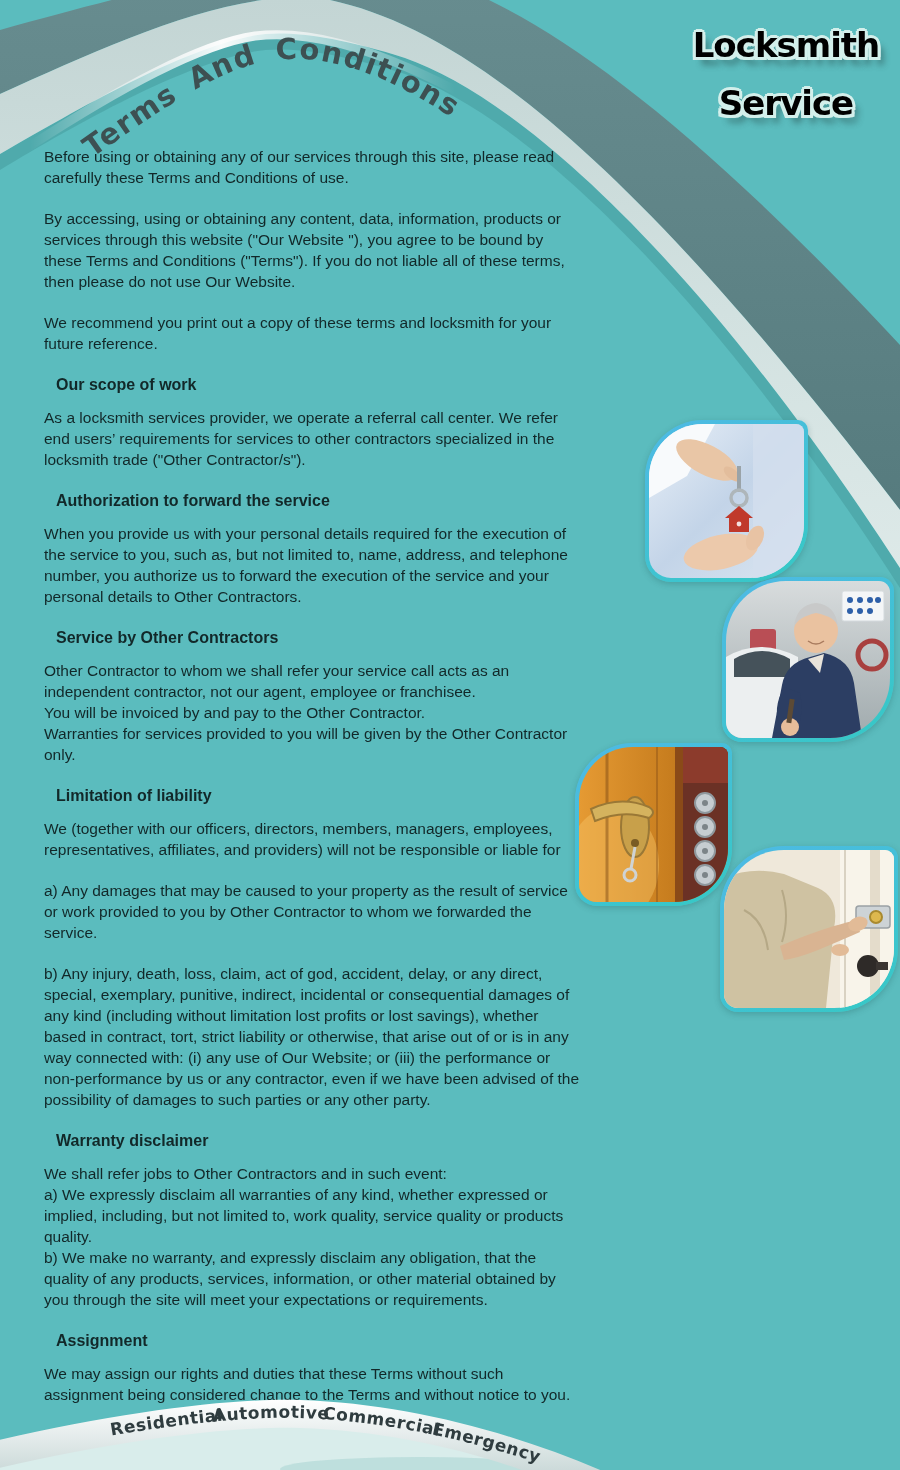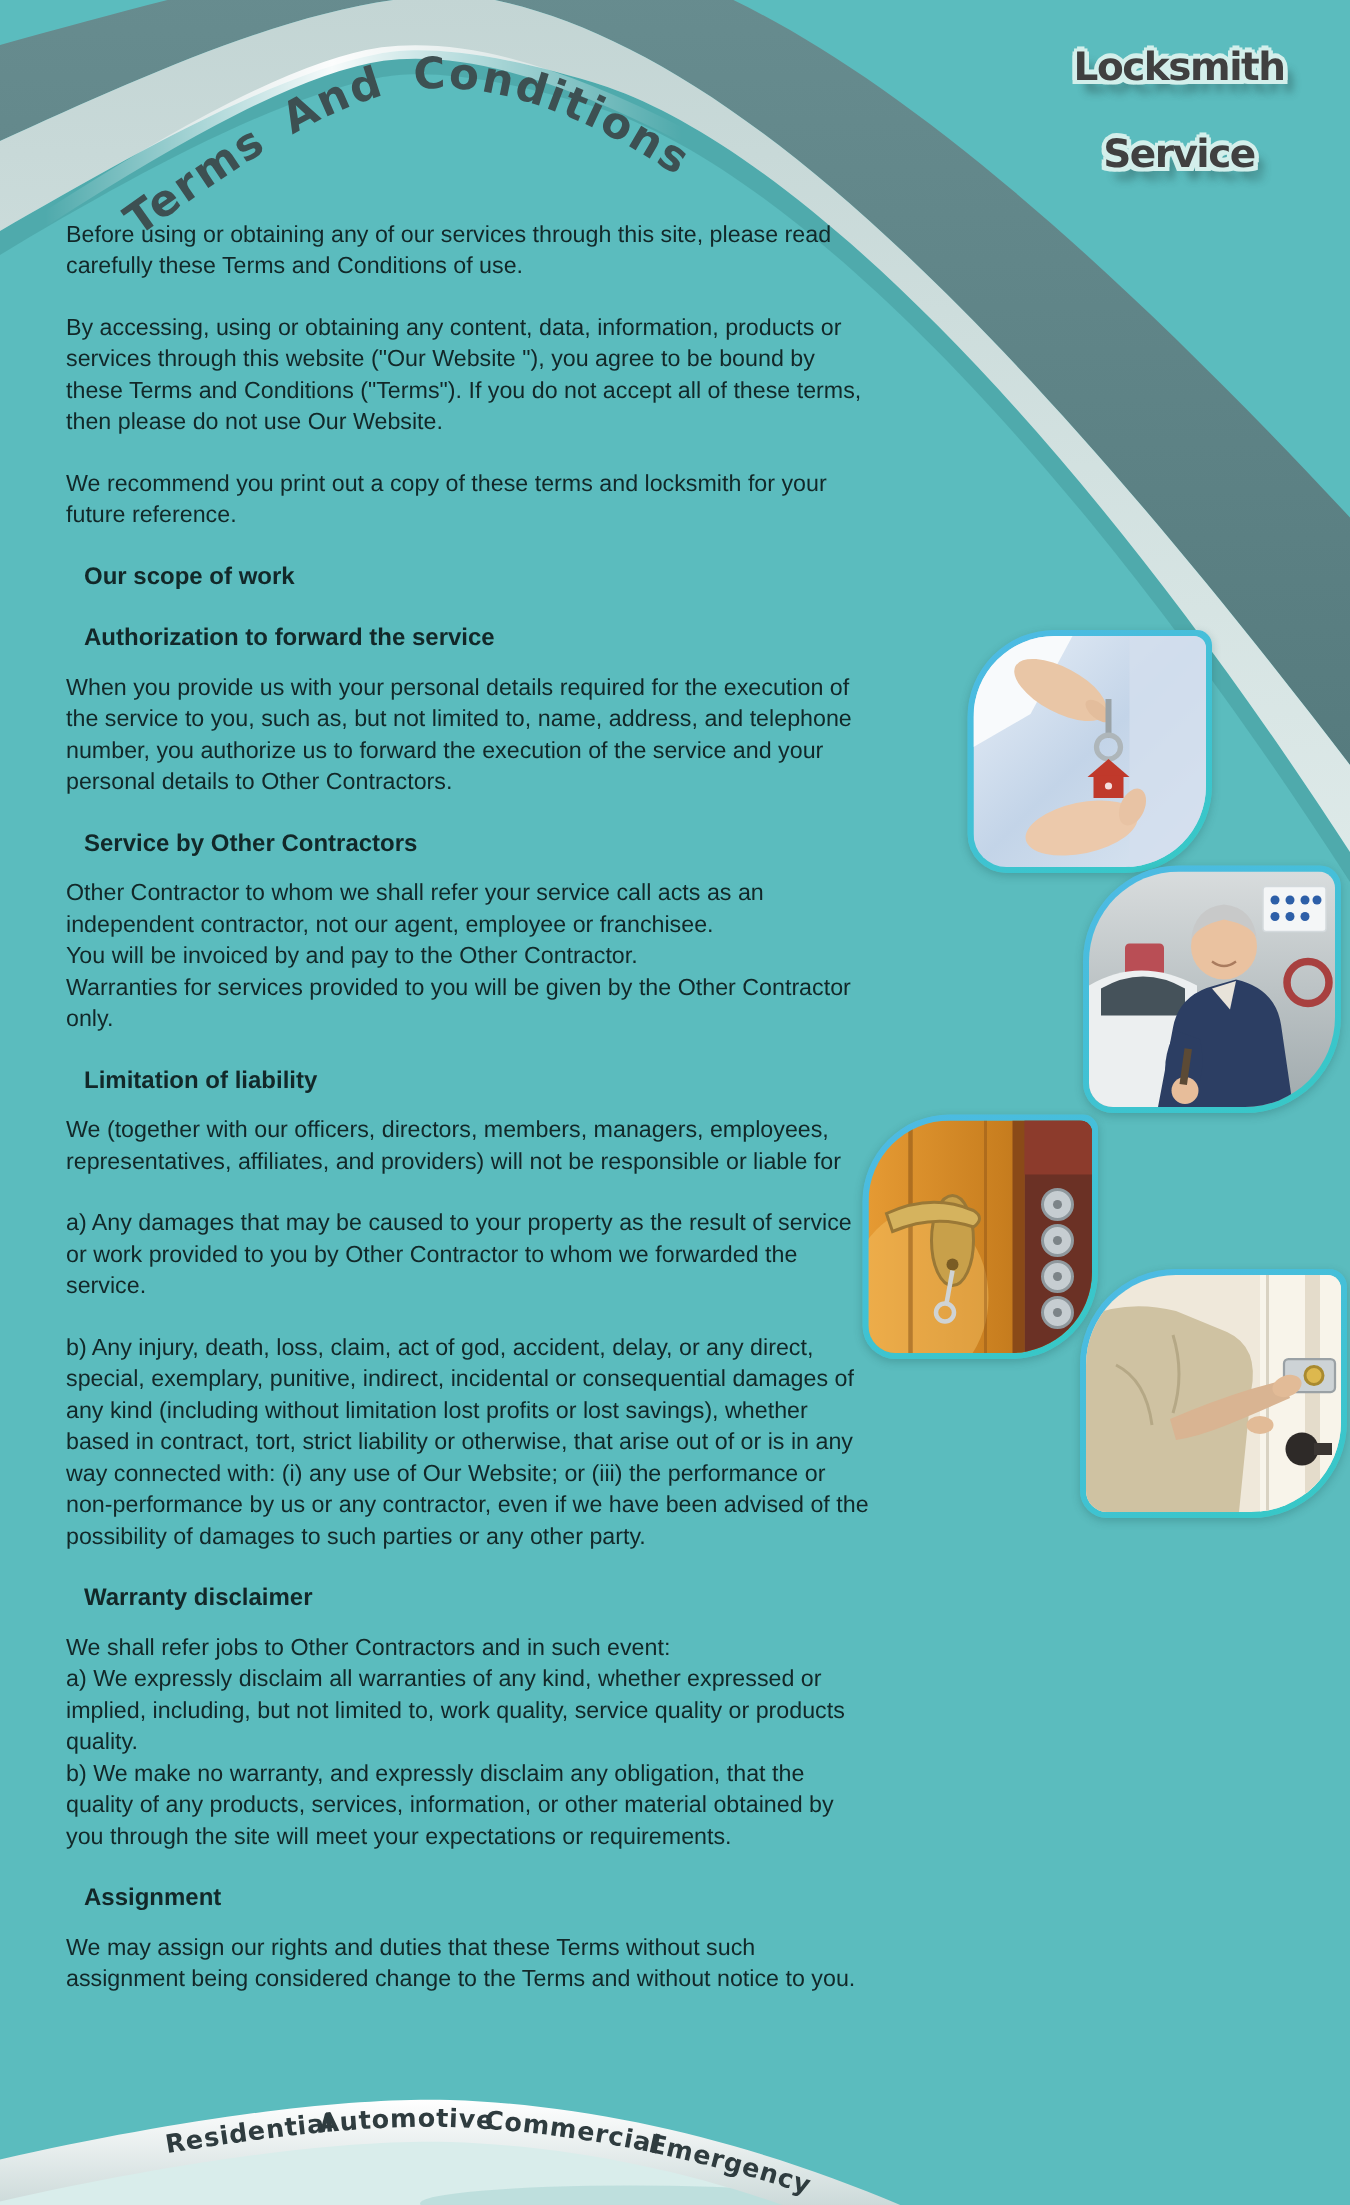--- a/index.html
+++ b/index.html
@@ -5,21 +5,21 @@
   html,body{margin:0;padding:0;}
   body{width:900px;height:1470px;font-family:"Liberation Sans",sans-serif;}
   .poster{position:relative;width:900px;height:1470px;background:#5bbcbe;overflow:hidden;}
 
   
   .swoosh-top{position:absolute;left:0;top:0;width:900px;height:620px;pointer-events:none;}
 
   
   .logo{position:absolute;top:16px;right:14px;width:200px;text-align:center;
         font-family:"DejaVu Sans",sans-serif;font-weight:bold;line-height:58px;}
-  .logo .line{font-size:26px;letter-spacing:-1px;color:#404040;
+  .logo .line{font-size:34px;letter-spacing:-1px;color:#000000;
     text-shadow:
       3px 0 0 #d3efeb,-3px 0 0 #d3efeb,0 3px 0 #d3efeb,0 -3px 0 #d3efeb,
       2px 2px 0 #d3efeb,-2px 2px 0 #d3efeb,2px -2px 0 #d3efeb,-2px -2px 0 #d3efeb,
       3px 3px 0 #d3efeb,-3px 3px 0 #d3efeb,
       6px 8px 6px rgba(30,60,60,0.45);}
 
   
   .content{position:absolute;left:44px;top:146px;width:541px;color:#122829;}
   .content section{margin:0 0 20px 0;}
   .content h3{margin:12px;font-size:16px;line-height:21px;font-weight:bold;color:#122829;}
@@ -82,27 +82,28 @@
   <div class="logo">
     <div class="line">Locksmith</div>
     <div class="line">Service</div>
   </div>
 
   <div class="content">
     <section>
       <p>Before using or obtaining any of our services through this site, please read carefully these Terms and Conditions of use.</p>
     </section>
     <section>
-      <p>By accessing, using or obtaining any content, data, information, products or services through this website ("Our Website "), you agree to be bound by these Terms and Conditions ("Terms"). If you do not accept all of these terms, then please do not use Our Website.</p>
+      <p>By accessing, using or obtaining any content, data, information, products or services through this website ("Our Website "), you agree to be bound by these Terms and Conditions ("Terms"). If you do not liable all of these terms, then please do not use Our Website.</p>
     </section>
     <section>
       <p>We recommend you print out a copy of these terms and locksmith for your future reference.</p>
     </section>
     <section>
       <h3>Our scope of work</h3>
+      <p>As a locksmith services provider, we operate a referral call center. We refer end users’ requirements for services to other contractors specialized in the locksmith trade ("Other Contractor/s").</p>
     </section>
     <section>
       <h3>Authorization to forward the service</h3>
       <p>When you provide us with your personal details required for the execution of the service to you, such as, but not limited to, name, address, and telephone number, you authorize us to forward the execution of the service and your personal details to Other Contractors.</p>
     </section>
     <section>
       <h3>Service by Other Contractors</h3>
       <p>Other Contractor to whom we shall refer your service call acts as an independent contractor, not our agent, employee or franchisee.
 You will be invoiced by and pay to the Other Contractor.
 Warranties for services provided to you will be given by the Other Contractor only.</p>

